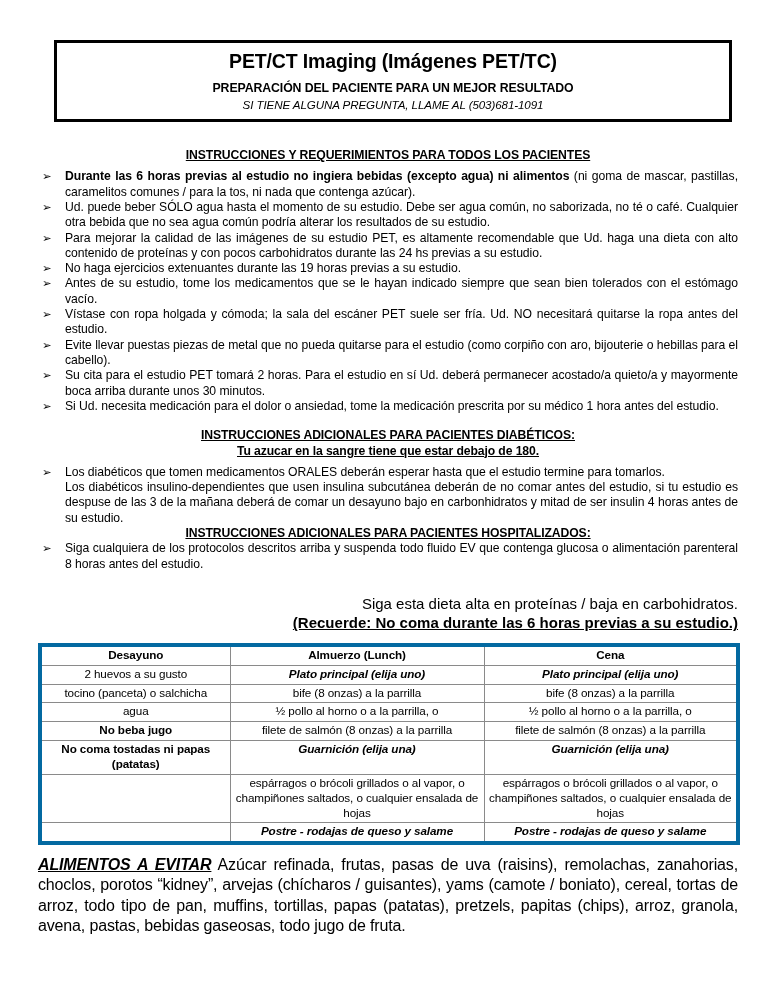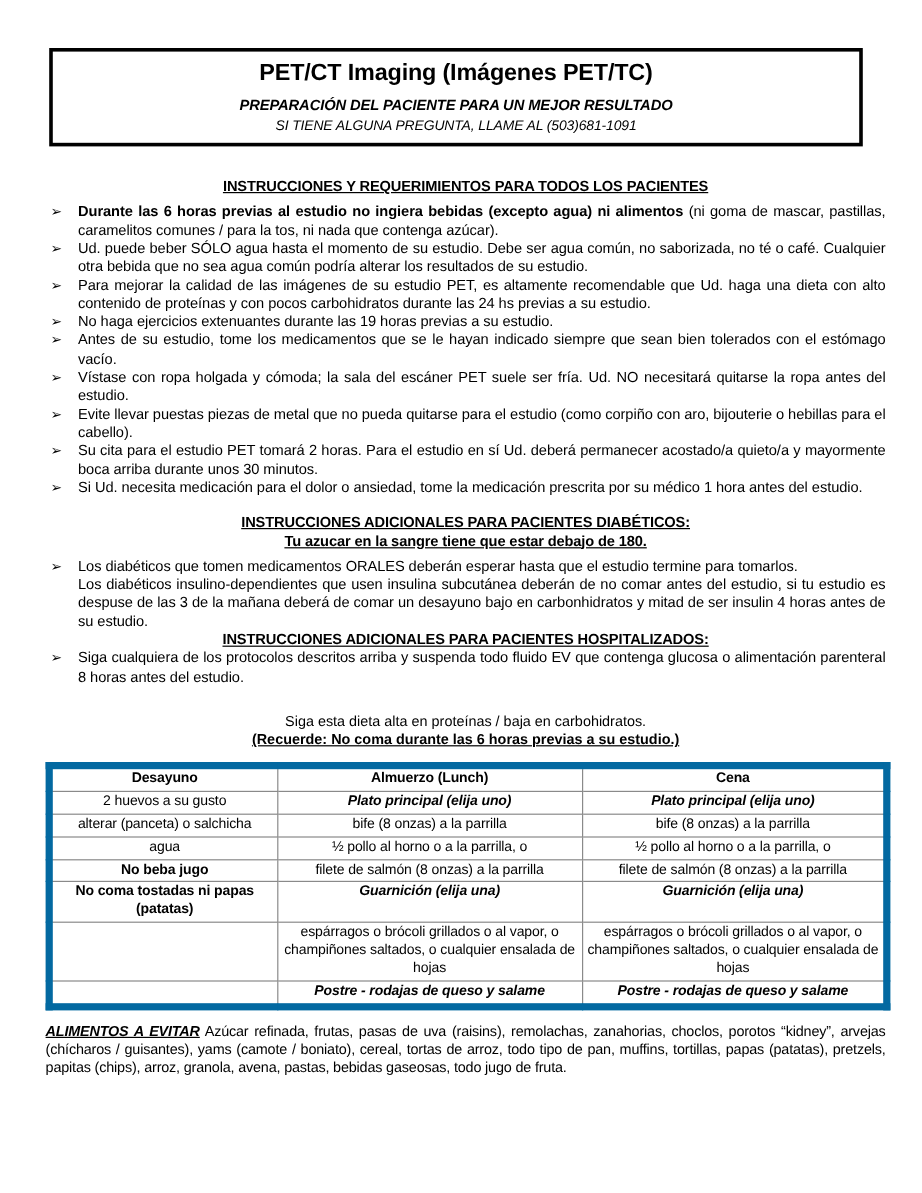--- a/index.html
+++ b/index.html
@@ -19,39 +19,38 @@
     width: 768px;
     height: 994px;
     box-sizing: border-box;
     padding: 0;
     overflow: hidden;
   }
 
   
   .header-box {
     position: absolute;
-    left: 41px;
+    left: 54px;
     top: 40px;
     width: 678px;
     box-sizing: border-box;
     border: 3px solid #000;
     padding: 7px 6px 8px 6px;
     text-align: center;
     background: #fff;
   }
   .header-title {
     font-size: 19.5px;
     font-weight: bold;
     line-height: 1.18;
     letter-spacing: -0.15px;
   }
   .header-sub1 {
     font-size: 12.3px;
     font-weight: bold;
-    font-style: italic;
     margin-top: 8px;
     letter-spacing: -0.1px;
   }
   .header-sub2 {
     font-size: 11.6px;
     font-style: italic;
     margin-top: 3px;
     letter-spacing: -0.1px;
   }
 
@@ -65,22 +64,22 @@
   .ctr-head {
     text-align: center;
     font-size: 12.2px;
     font-weight: bold;
     text-decoration: underline;
     line-height: 1.25;
     letter-spacing: -0.1px;
   }
   .ctr-head.tight { letter-spacing: -0.25px; }
   .ctr-plain {
-    text-align: center;
-    font-size: 12px;
+    text-align: right;
+    font-size: 15px;
     line-height: 1.3;
   }
   .ctr-plain.b { font-weight: bold; }
   .ctr-plain.u { text-decoration: underline; }
 
   
   ul.blist {
     list-style: none;
     margin: 0;
     padding: 0;
@@ -118,21 +117,21 @@
   .gap-10 { height: 10px; }
   .gap-12 { height: 12px; }
   .gap-14 { height: 14px; }
 
   
   table.diet {
     border-collapse: collapse;
     width: 698px;
     margin: 0;
     table-layout: fixed;
-    border: 6px solid #0369a1;
+    border: 4px solid #0369a1;
   }
   table.diet col.c1 { width: 190px; }
   table.diet col.c2 { width: 254px; }
   table.diet col.c3 { width: 254px; }
   table.diet td {
     border: 1px solid #8a8a8a;
     text-align: center;
     vertical-align: top;
     font-size: 11.7px;
     line-height: 1.27;
@@ -140,21 +139,21 @@
     letter-spacing: -0.1px;
   }
   table.diet td.b { font-weight: bold; }
   table.diet td.bi { font-weight: bold; font-style: italic; }
   table.diet td.empty { }
   table.diet td.postre i { font-style: italic; font-weight: bold; }
   table.diet td.postre b { font-weight: bold; font-style: italic; }
 
   
   .avoid {
-    font-size: 12.0px;
+    font-size: 16px;
     line-height: 1.26;
     text-align: justify;
     letter-spacing: -0.15px;
   }
   .avoid .lead {
     font-weight: bold;
     font-style: italic;
     text-decoration: underline;
   }
 </style>
@@ -227,21 +226,21 @@
             <td class="b">Desayuno</td>
             <td class="b">Almuerzo (Lunch)</td>
             <td class="b">Cena</td>
           </tr>
           <tr>
             <td>2 huevos a su gusto</td>
             <td class="bi">Plato principal (elija uno)</td>
             <td class="bi">Plato principal (elija uno)</td>
           </tr>
           <tr>
-            <td>alterar (panceta) o salchicha</td>
+            <td>tocino (panceta) o salchicha</td>
             <td>bife (8 onzas) a la parrilla</td>
             <td>bife (8 onzas) a la parrilla</td>
           </tr>
           <tr>
             <td>agua</td>
             <td>½  pollo al horno o a la parrilla, o</td>
             <td>½ pollo al horno o a la parrilla, o</td>
           </tr>
           <tr>
             <td class="b">No beba jugo</td>

